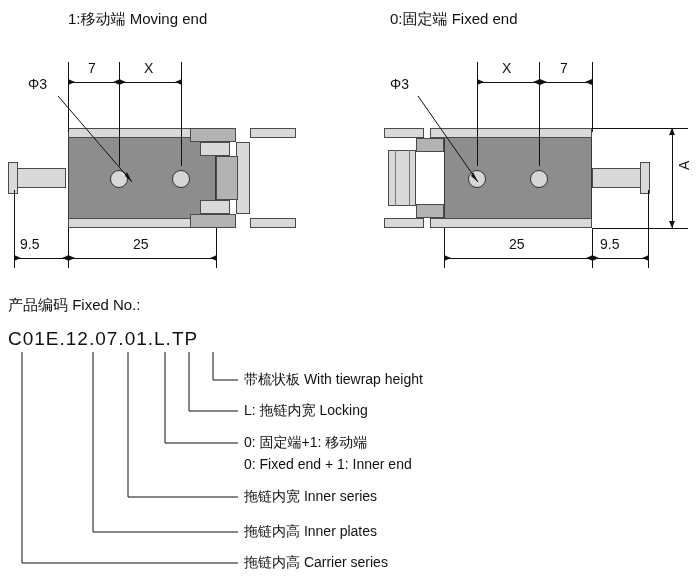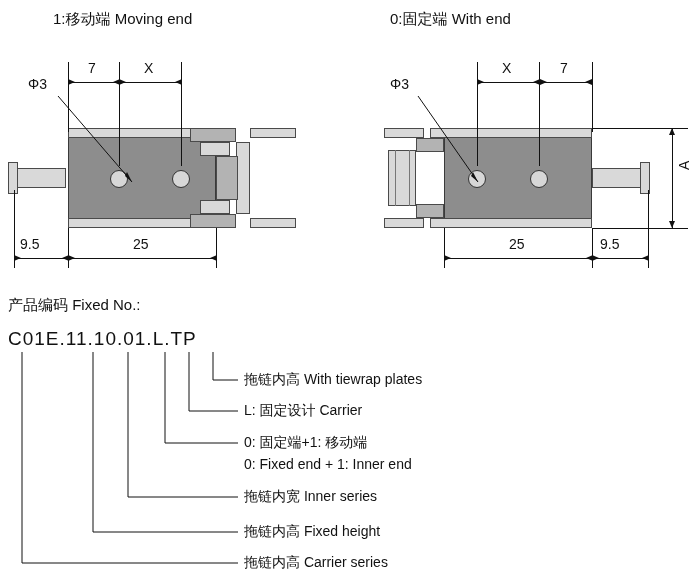--- a/index.html
+++ b/index.html
@@ -54,22 +54,22 @@
   .arrow-u{border-bottom:7px solid #111;}
   .arrow-d{border-top:7px solid #111;}
   .ext{background:#111;}
   .partno{font-size:19px;letter-spacing:1px;white-space:nowrap;}
   .legend{font-size:14px;white-space:nowrap;}
   .head{font-size:15px;white-space:nowrap;}
 </style>
 </head>
 <body>
 
-<div class="abs ttl" style="left:53px;top:10px;">1:移动端 Moving end</div>
-<div class="abs ttl" style="left:390px;top:10px;">0:固定端 With end</div>
+<div class="abs ttl" style="left:68px;top:10px;">1:移动端 Moving end</div>
+<div class="abs ttl" style="left:390px;top:10px;">0:固定端 Fixed end</div>
 
 <div>
 
   <div class="abs light-block" style="left:8px;top:168px;width:58px;height:20px;"></div>
   <div class="abs light-block" style="left:8px;top:162px;width:10px;height:32px;"></div>
 
   <div class="abs body-block" style="left:68px;top:136px;width:148px;height:84px;"></div>
 
   <div class="abs light-block" style="left:68px;top:128px;width:148px;height:10px;"></div>
   <div class="abs light-block" style="left:68px;top:218px;width:148px;height:10px;"></div>
@@ -177,21 +177,21 @@
 <div class="abs dimtxt" style="left:600px;top:236px;">9.5</div>
 
 <div class="abs hline" style="left:592px;top:128px;width:96px;"></div>
 <div class="abs hline" style="left:592px;top:228px;width:96px;"></div>
 <div class="abs vline" style="left:672px;top:128px;height:100px;"></div>
 <div class="arrow-u" style="left:669px;top:128px;"></div>
 <div class="arrow-d" style="left:669px;top:221px;"></div>
 <div class="abs dimtxt" style="left:676px;top:170px;transform:rotate(-90deg);transform-origin:left top;">A</div>
 
 <div class="abs head" style="left:8px;top:296px;">产品编码 Fixed No.:</div>
-<div class="abs partno" style="left:8px;top:328px;">C01E.11.10.01.L.TP</div>
+<div class="abs partno" style="left:8px;top:328px;">C01E.12.07.01.L.TP</div>
 
 <svg class="abs" style="left:0;top:0;width:700px;height:580px;pointer-events:none;">
 
   <line x1="213" y1="352" x2="213" y2="380" stroke="#111" stroke-width="1"></line>
   <line x1="213" y1="380" x2="238" y2="380" stroke="#111" stroke-width="1"></line>
 
   <line x1="189" y1="352" x2="189" y2="411" stroke="#111" stroke-width="1"></line>
   <line x1="189" y1="411" x2="238" y2="411" stroke="#111" stroke-width="1"></line>
 
   <line x1="165" y1="352" x2="165" y2="443" stroke="#111" stroke-width="1"></line>
@@ -200,19 +200,19 @@
   <line x1="128" y1="352" x2="128" y2="497" stroke="#111" stroke-width="1"></line>
   <line x1="128" y1="497" x2="238" y2="497" stroke="#111" stroke-width="1"></line>
 
   <line x1="93" y1="352" x2="93" y2="532" stroke="#111" stroke-width="1"></line>
   <line x1="93" y1="532" x2="238" y2="532" stroke="#111" stroke-width="1"></line>
 
   <line x1="22" y1="352" x2="22" y2="563" stroke="#111" stroke-width="1"></line>
   <line x1="22" y1="563" x2="238" y2="563" stroke="#111" stroke-width="1"></line>
 </svg>
 
-<div class="abs legend" style="left:244px;top:371px;">拖链内高 With tiewrap plates</div>
-<div class="abs legend" style="left:244px;top:402px;">L: 固定设计 Carrier</div>
+<div class="abs legend" style="left:244px;top:371px;">带梳状板 With tiewrap height</div>
+<div class="abs legend" style="left:244px;top:402px;">L: 拖链内宽 Locking</div>
 <div class="abs legend" style="left:244px;top:434px;">0: 固定端+1: 移动端</div>
 <div class="abs legend" style="left:244px;top:456px;">0: Fixed end + 1: Inner end</div>
 <div class="abs legend" style="left:244px;top:488px;">拖链内宽 Inner series</div>
-<div class="abs legend" style="left:244px;top:523px;">拖链内高 Fixed height</div>
+<div class="abs legend" style="left:244px;top:523px;">拖链内高 Inner plates</div>
 <div class="abs legend" style="left:244px;top:554px;">拖链内高 Carrier series</div>
 
 </body></html>

